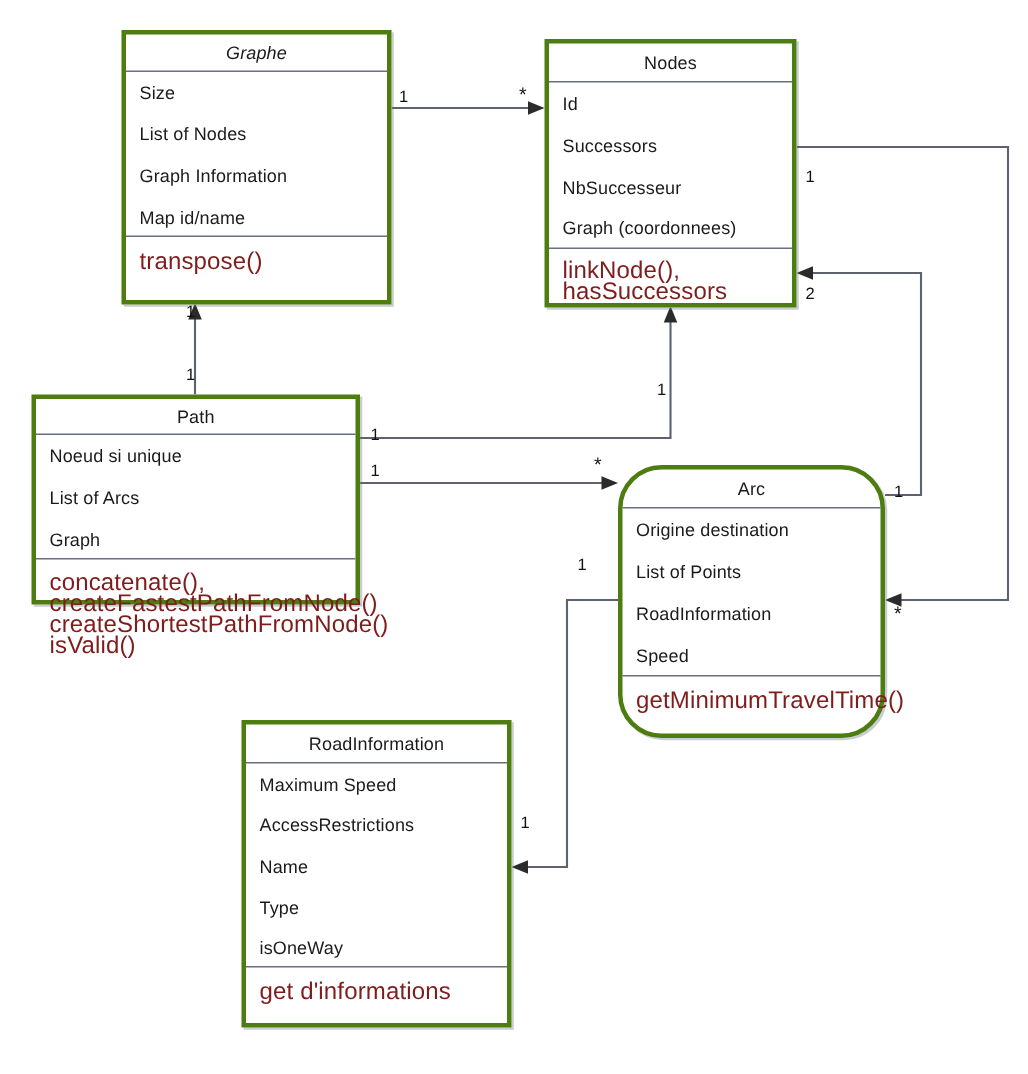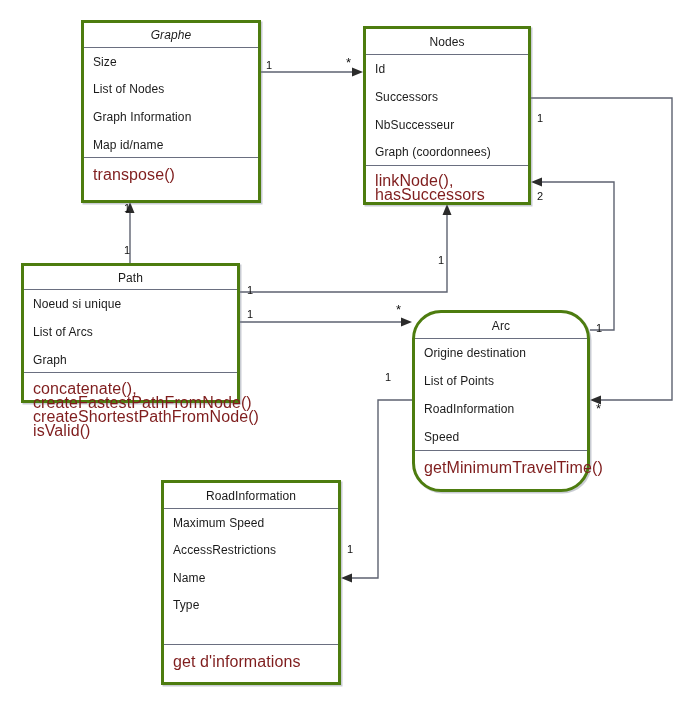--- a/index.html
+++ b/index.html
@@ -172,20 +172,21 @@
     </div>
   </div>
 
   <div class="uml-class" style="left:161px; top:480px; width:180px; height:205px;">
     <div class="uml-title" style="height:26px;">RoadInformation</div>
     <div class="uml-attrs" style="height:136px;">
       <div class="uml-row" style="height:27px;">Maximum Speed</div>
       <div class="uml-row" style="height:28px;">AccessRestrictions</div>
       <div class="uml-row" style="height:27px;">Name</div>
       <div class="uml-row" style="height:27px;">Type</div>
+      <div class="uml-row" style="height:27px;">isOneWay</div>
     </div>
     <div class="uml-ops" style="padding-top:10px;">
       <div class="uml-op-block">get d'informations</div>
     </div>
   </div>
 
   <span class="mult" style="left:266px; top:60px;">1</span>
   <span class="mult star" style="left:346px; top:58px;">*</span>
   <span class="mult" style="left:124px; top:203px;">1</span>
   <span class="mult" style="left:124px; top:245px;">1</span>

